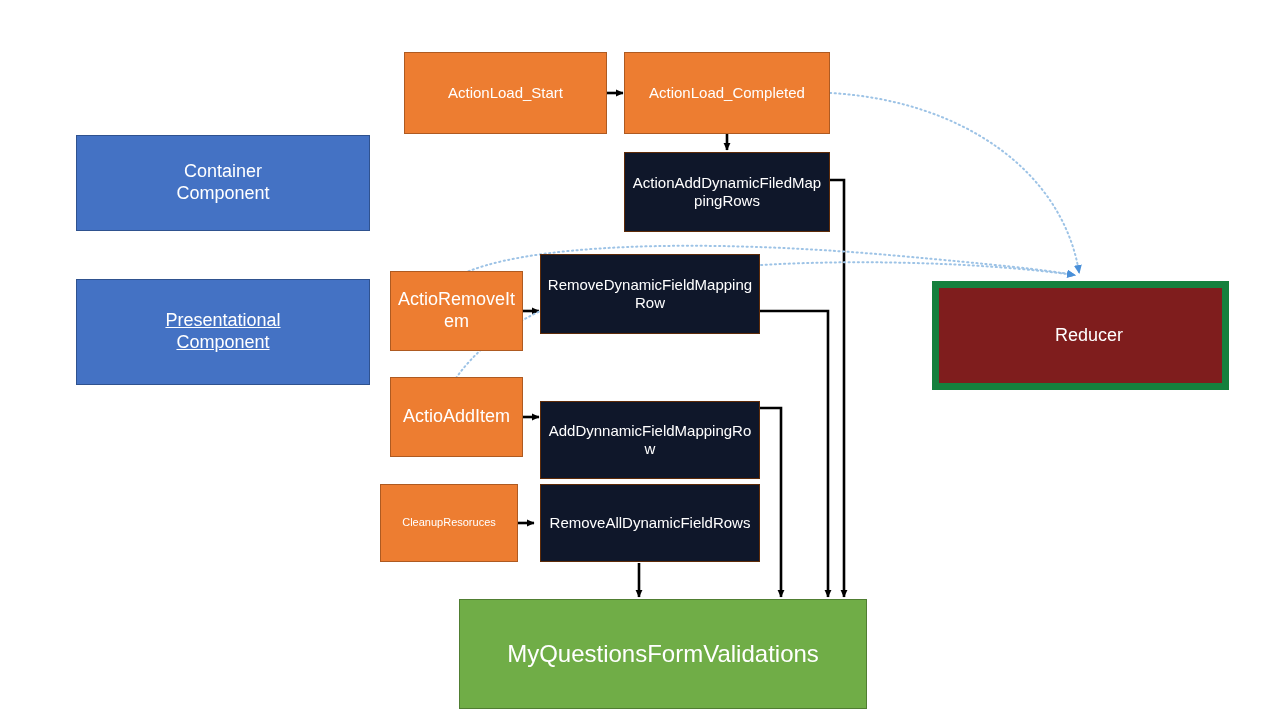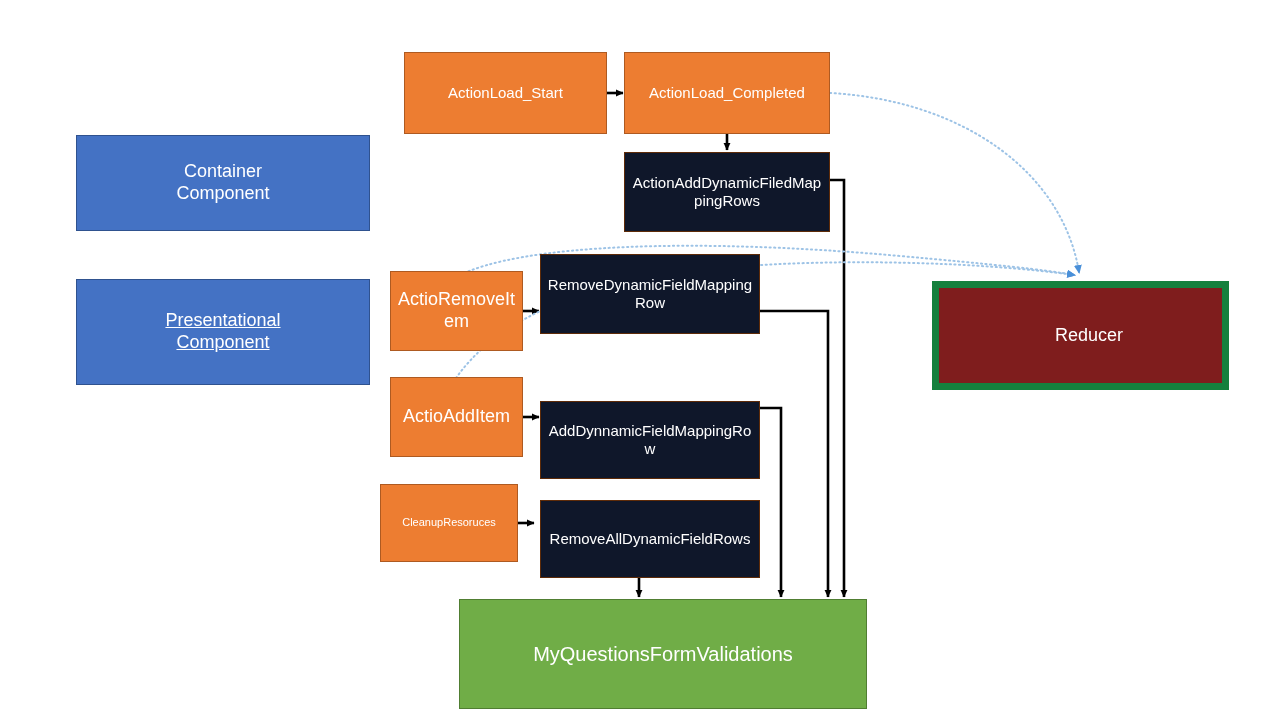--- a/index.html
+++ b/index.html
@@ -39,21 +39,21 @@
   .n-blue   { background: #4472C4; border: 1px solid #2F528F; }
   .n-orange { background: #ED7D31; border: 1px solid #AE5A21; }
   .n-brown  { background: #0f172a; border: 1px solid #5E2B08; }
   .n-gray   { background: #7f1d1d; border: 7px solid #15803d; padding-left: 23px; }
   .n-green  { background: #70AD47; border: 1px solid #507E32; }
 
   .fs-18 { font-size: 18px; }
   .fs-15 { font-size: 15px; }
   .fs-14 { font-size: 18px; }
   .fs-13 { font-size: 11px; }
-  .fs-20 { font-size: 20px; }
+  .fs-20 { font-size: 24px; }
 
   svg.edges {
     position: absolute;
     left: 0;
     top: 0;
     width: 1280px;
     height: 720px;
     pointer-events: none;
   }
 </style>
@@ -160,21 +160,21 @@
   </div>
 
   <div class="node n-brown fs-15" style="left:540px; top:369px; width:220px; height:78px;margin-top:32px;">
     <span>AddDynnamicFieldMappingRow</span>
   </div>
 
   <div class="node n-orange fs-13" style="left:380px; top:484px; width:138px; height:78px;">
     <span>CleanupResoruces</span>
   </div>
 
-  <div class="node n-brown fs-15" style="left:540px; top:500px; width:220px; height:78px;text-align:center;">
+  <div class="node n-brown fs-15" style="left:540px; top:484px; width:220px; height:78px;text-align:center;">
     <span>RemoveAllDynamicFieldRows</span>
   </div>
 
   <div class="node n-gray fs-18" style="left:932px; top:281px; width:297px; height:109px;">
     <span>Reducer</span>
   </div>
 
   <div class="node n-green fs-20" style="left:459px; top:599px; width:408px; height:110px;">
     <span>MyQuestionsFormValidations</span>
   </div>

